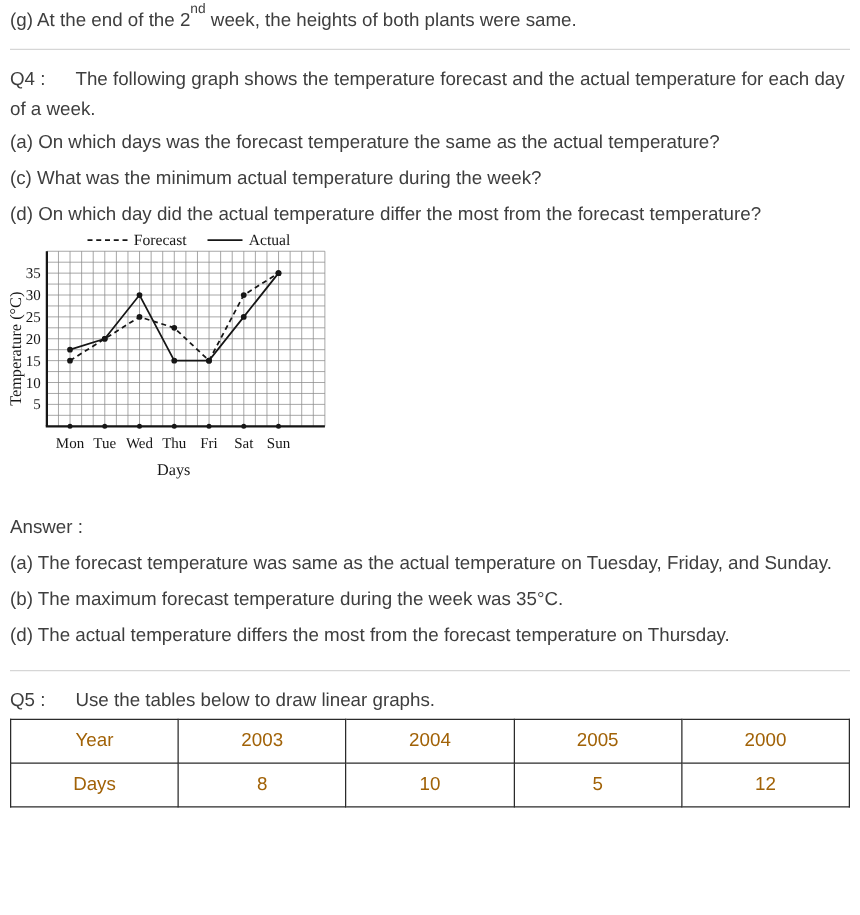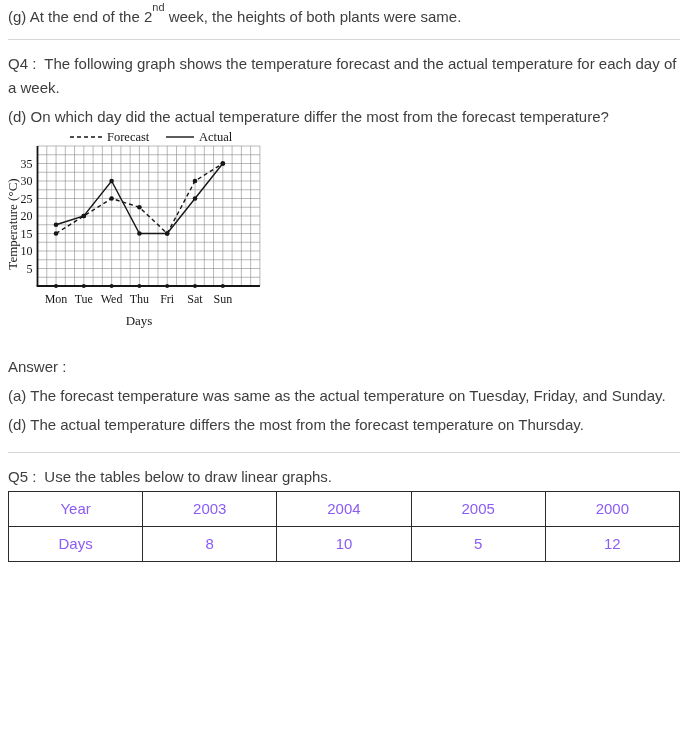--- a/index.html
+++ b/index.html
@@ -2,42 +2,44 @@
 <html><head>
 <meta charset="utf-8">
 <style>
   html,body{margin:0;padding:0;background:#ffffff;}
   body{width:688px;font-family:"Liberation Sans","DejaVu Sans",sans-serif;color:#3e3e3e;}
   .page{width:688px;min-height:732px;padding:5px 8px 0;box-sizing:border-box;display:flow-root;}
   .para{margin:0;font-size:15px;line-height:24px;}
   .mt2{margin-top:2px;} .mt5{margin-top:5px;} .mt12{margin-top:12px;} .mt21{margin-top:21px;}
   .divider{border:0;border-top:1px solid #d6d6d6;height:0;margin:10px 0 0;}
   .divider.second{margin-top:15px;}
-  .qlabel{margin-right:8px;}
+  .qlabel{margin-right:24px;}
   sup.ord{font-size:11px;position:relative;top:-5px;line-height:0;}
   .chart-wrap{margin:0;height:205px;}
   .chart-wrap svg{display:block;}
   .tick{font-family:"Liberation Serif","DejaVu Serif",serif;font-size:12px;fill:#161616;}
   .legend{font-family:"Liberation Serif","DejaVu Serif",serif;font-size:12.5px;fill:#161616;}
   .axis-label{font-family:"Liberation Serif","DejaVu Serif",serif;font-size:13px;fill:#161616;}
   table.snow{border-collapse:collapse;width:672px;margin-top:2px;table-layout:fixed;}
   table.snow td{border:1px solid #2b2b2b;height:32px;text-align:center;vertical-align:middle;
-    font-size:15px;color:#8b5cf6;padding:0 0 2px;}
+    font-size:15px;color:#a16207;padding:0 0 2px;}
 </style>
 </head>
 <body>
 
 <div class="page">
 
   <p class="para"><span>(g) At the end of the 2</span><sup class="ord">nd</sup><span> week, the heights of both plants were same.</span></p>
 
   <div class="divider"></div>
 
   <p class="para mt12"><span class="qlabel">Q4 :</span><span>The following graph shows the temperature forecast and the actual temperature for each day of a week.</span></p>
 
+  <p class="para mt2">(a) On which days was the forecast temperature the same as the actual temperature?</p>
+  <p class="para mt5">(c) What was the minimum actual temperature during the week?</p>
   <p class="para mt5">(d) On which day did the actual temperature differ the most from the forecast temperature?</p>
 
   <div class="chart-wrap">
     <svg id="chart-svg" width="262" height="205" viewBox="0 0 262 205" xmlns="http://www.w3.org/2000/svg">
         <line x1="29.5" y1="17" x2="29.5" y2="157" stroke="#8a8a8a" stroke-width="0.6"></line>
         <line x1="38.766999999999996" y1="17" x2="38.766999999999996" y2="157" stroke="#8a8a8a" stroke-width="0.6"></line>
         <line x1="48.034" y1="17" x2="48.034" y2="157" stroke="#8a8a8a" stroke-width="0.6"></line>
         <line x1="57.301" y1="17" x2="57.301" y2="157" stroke="#8a8a8a" stroke-width="0.6"></line>
         <line x1="66.568" y1="17" x2="66.568" y2="157" stroke="#8a8a8a" stroke-width="0.6"></line>
         <line x1="75.835" y1="17" x2="75.835" y2="157" stroke="#8a8a8a" stroke-width="0.6"></line>
@@ -120,20 +122,21 @@
         <text x="99" y="12" class="legend">Forecast</text>
         <line x1="158" y1="8" x2="186" y2="8" stroke="#161616" stroke-width="1.4"></line>
         <text x="191" y="12" class="legend">Actual</text>
         <text x="131" y="196" text-anchor="middle" class="axis-label">Days</text>
         <text transform="translate(9,95) rotate(-90)" text-anchor="middle" class="axis-label">Temperature (°C)</text>
       </svg>
   </div>
 
   <p class="para mt21">Answer :</p>
   <p class="para mt5">(a) The forecast temperature was same as the actual temperature on Tuesday, Friday, and Sunday.</p>
+  <p class="para mt5">(b) The maximum forecast temperature during the week was 35°C.</p>
   <p class="para mt5">(d) The actual temperature differs the most from the forecast temperature on Thursday.</p>
 
   <div class="divider second"></div>
 
   <p class="para mt12"><span class="qlabel">Q5 :</span><span>Use the tables below to draw linear graphs.</span></p>
 
 
   <table class="snow">
     <tbody>
       <tr>

